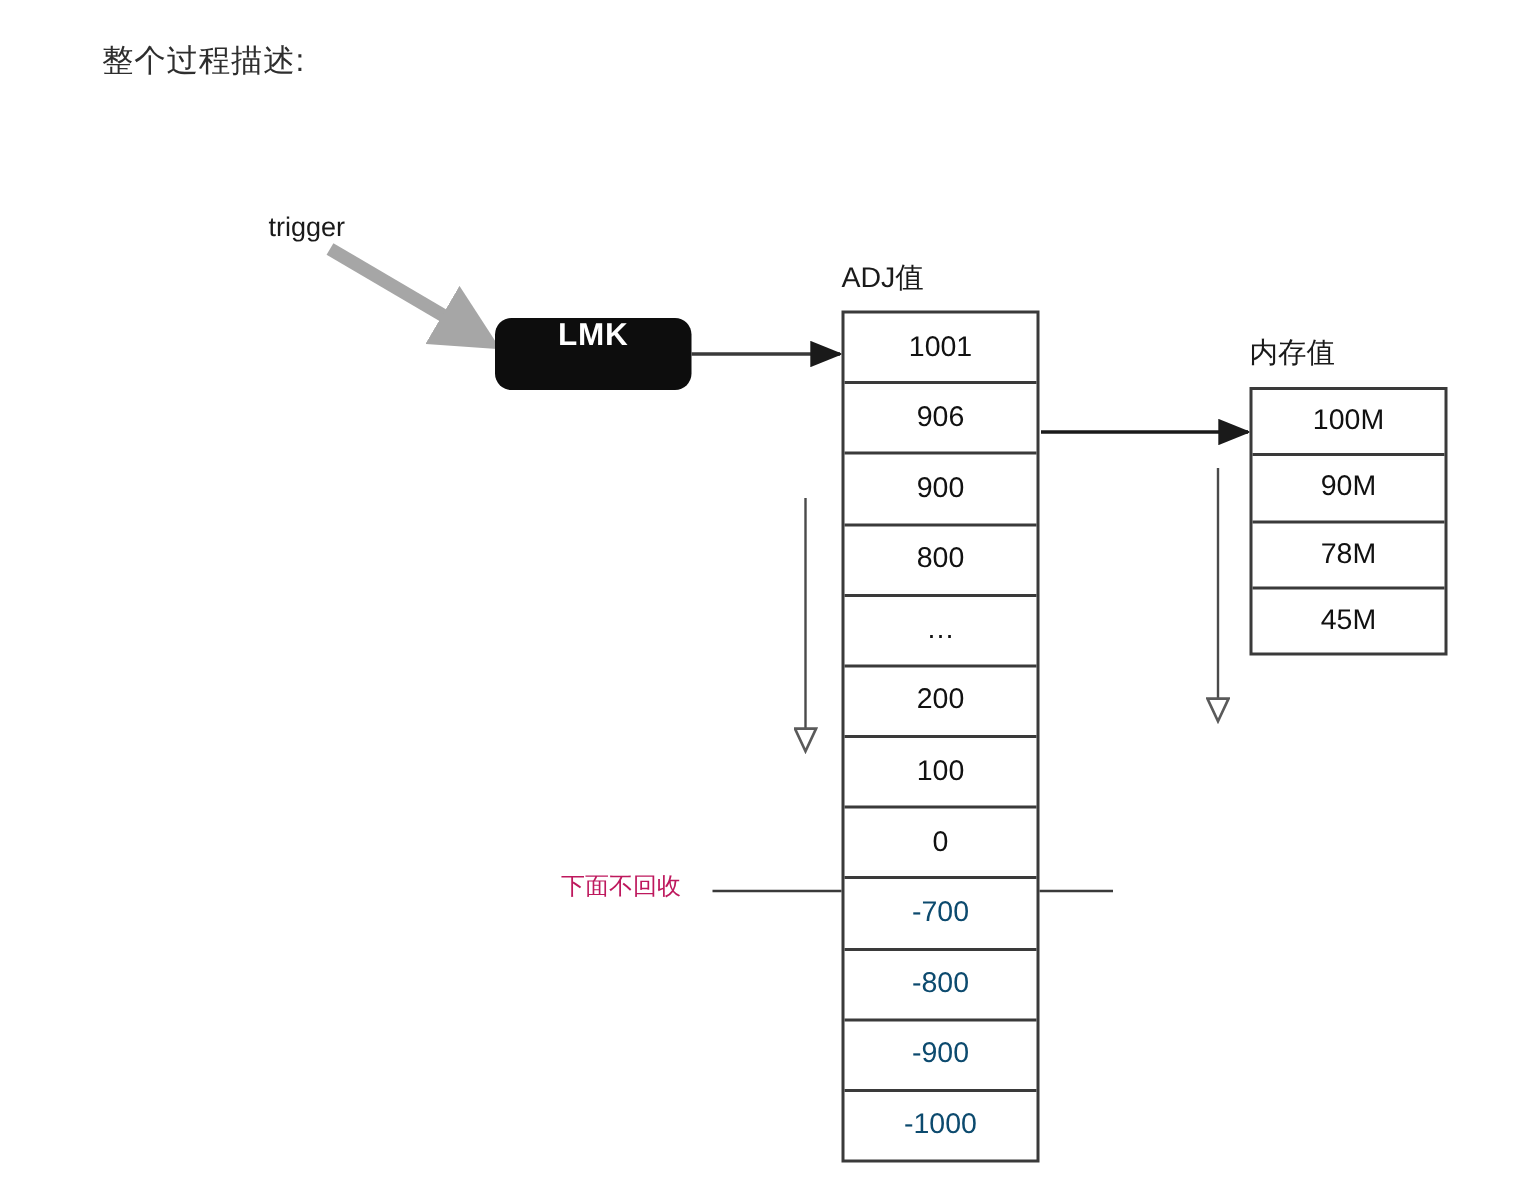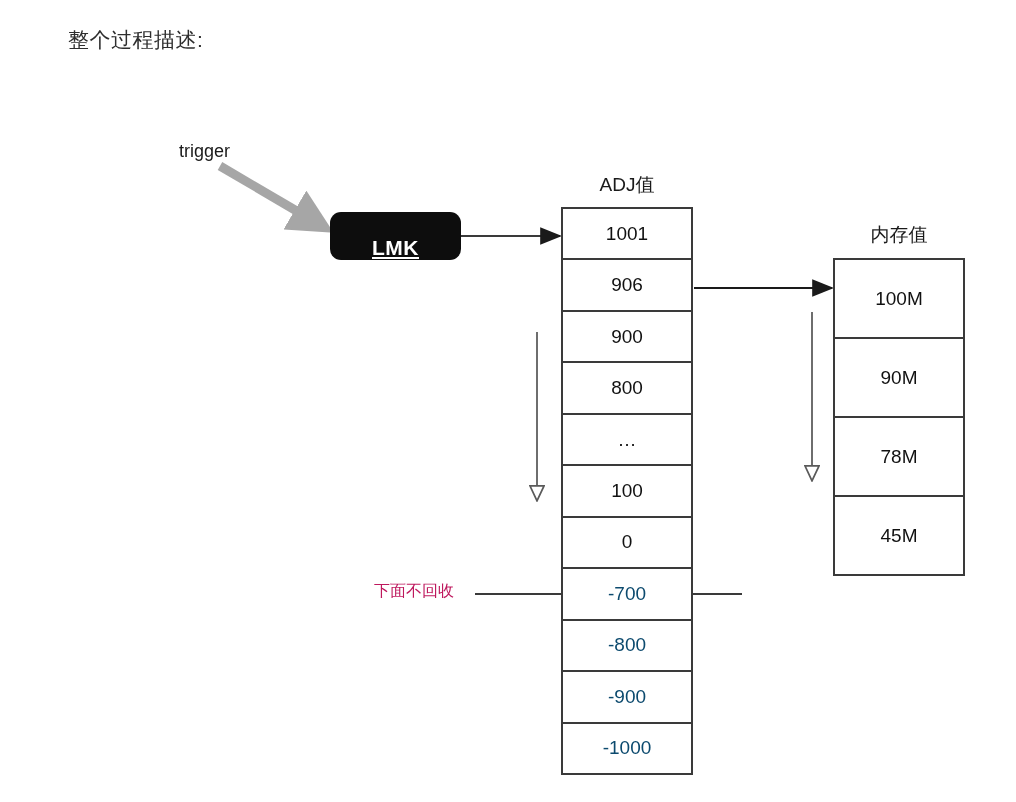--- a/index.html
+++ b/index.html
@@ -49,43 +49,41 @@
     left: 330px;
     top: 212px;
     width: 131px;
     height: 48px;
     background: #0d0d0d;
     border-radius: 11px;
     color: #ffffff;
     font-size: 21px;
     font-weight: bold;
     display: flex;
-    align-items: flex-end;
+    align-items: flex-start;
     justify-content: center;
     letter-spacing: 0.5px;
-    text-decoration: underline;
   }
 
   
   #connectors {
     position: absolute;
     left: 0;
     top: 0;
     width: 1016px;
     height: 802px;
     pointer-events: none;
   }
 
   
   .table-caption {
     position: absolute;
     font-size: 19px;
     color: #1a1a1a;
     white-space: nowrap;
-    text-align: center;
   }
   .value-table {
     position: absolute;
     border: 2px solid #3a3a3a;
     box-sizing: border-box;
     background: #ffffff;
     display: flex;
     flex-direction: column;
   }
   .value-table .cell {
@@ -111,21 +109,21 @@
     top: 207px;
     width: 132px;
     height: 568px;
   }
 
   #mem-caption { left: 833px; top: 222px; width: 132px; }
   #mem-table {
     left: 833px;
     top: 258px;
     width: 132px;
-    height: 318px;
+    height: 179px;
   }
 
   
   #no-reclaim-label {
     position: absolute;
     left: 374px;
     top: 581px;
     font-size: 16px;
     color: #be185d;
     white-space: nowrap;
@@ -172,20 +170,21 @@
   <line x1="475" y1="594" x2="742" y2="594" stroke="#3a3a3a" stroke-width="1.8"></line>
 </svg>
 
 <div id="adj-caption" class="table-caption">ADJ值</div>
 <div id="adj-table" class="value-table">
   <div class="cell">1001</div>
   <div class="cell">906</div>
   <div class="cell">900</div>
   <div class="cell">800</div>
   <div class="cell">…</div>
+  <div class="cell">200</div>
   <div class="cell">100</div>
   <div class="cell">0</div>
   <div class="cell neg">-700</div>
   <div class="cell neg">-800</div>
   <div class="cell neg">-900</div>
   <div class="cell neg">-1000</div>
 </div>
 
 <div id="mem-caption" class="table-caption">内存值</div>
 <div id="mem-table" class="value-table">

